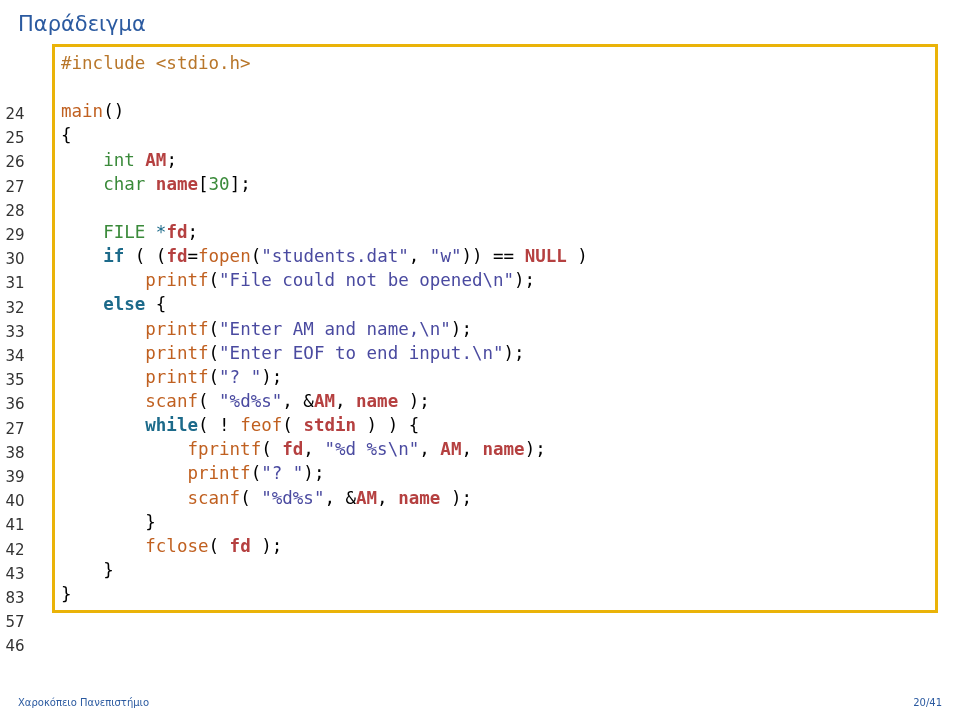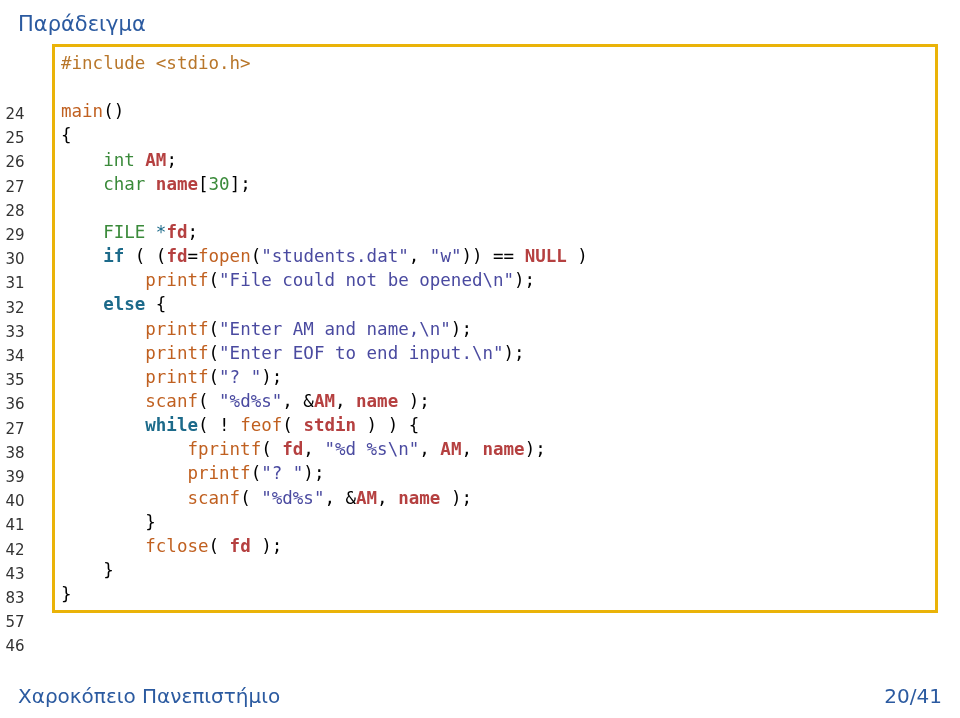--- a/index.html
+++ b/index.html
@@ -50,21 +50,21 @@
       text-align: center;
       width: 26px;
     }
     .footer {
       position: absolute;
       bottom: 10px;
       left: 18px;
       right: 18px;
       display: flex;
       justify-content: space-between;
-      font-size: 20px;
+      font-size: 10px;
       color: #2b5aa0;
     }
     .c-include   { color: #b8762a; }
     .c-func      { color: #c06020; }
     .c-type      { color: #3a8a3a; }
     .c-kw        { color: #1c6a8a; font-weight: bold; }
     .c-var       { color: #b54040; font-weight: bold; }
     .c-num       { color: #3a8a3a; }
     .c-str       { color: #4a4aa0; }
     .c-star      { color: #1c6a8a; }

